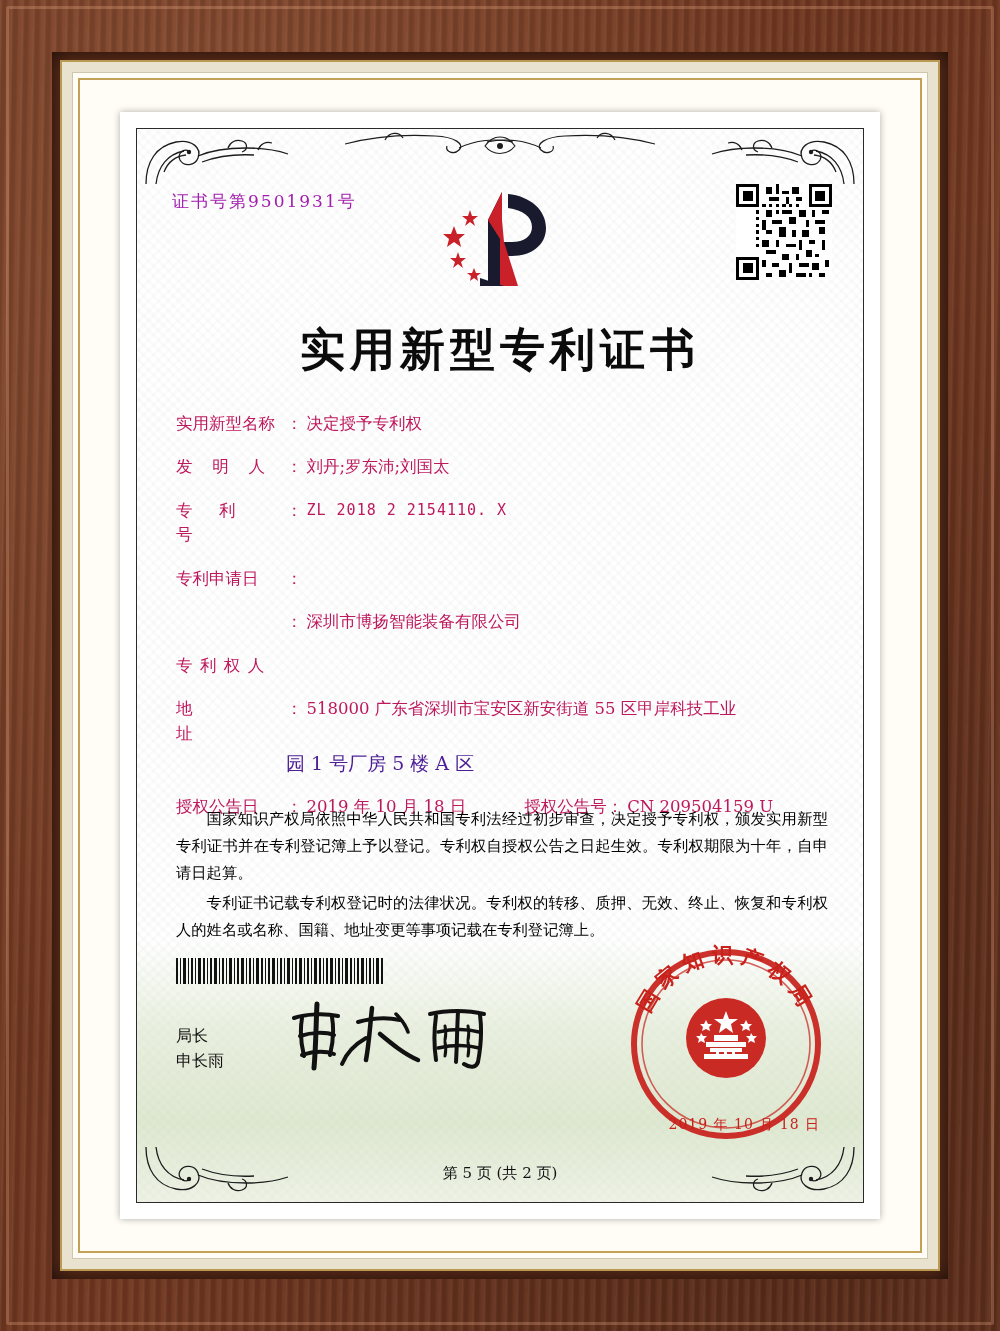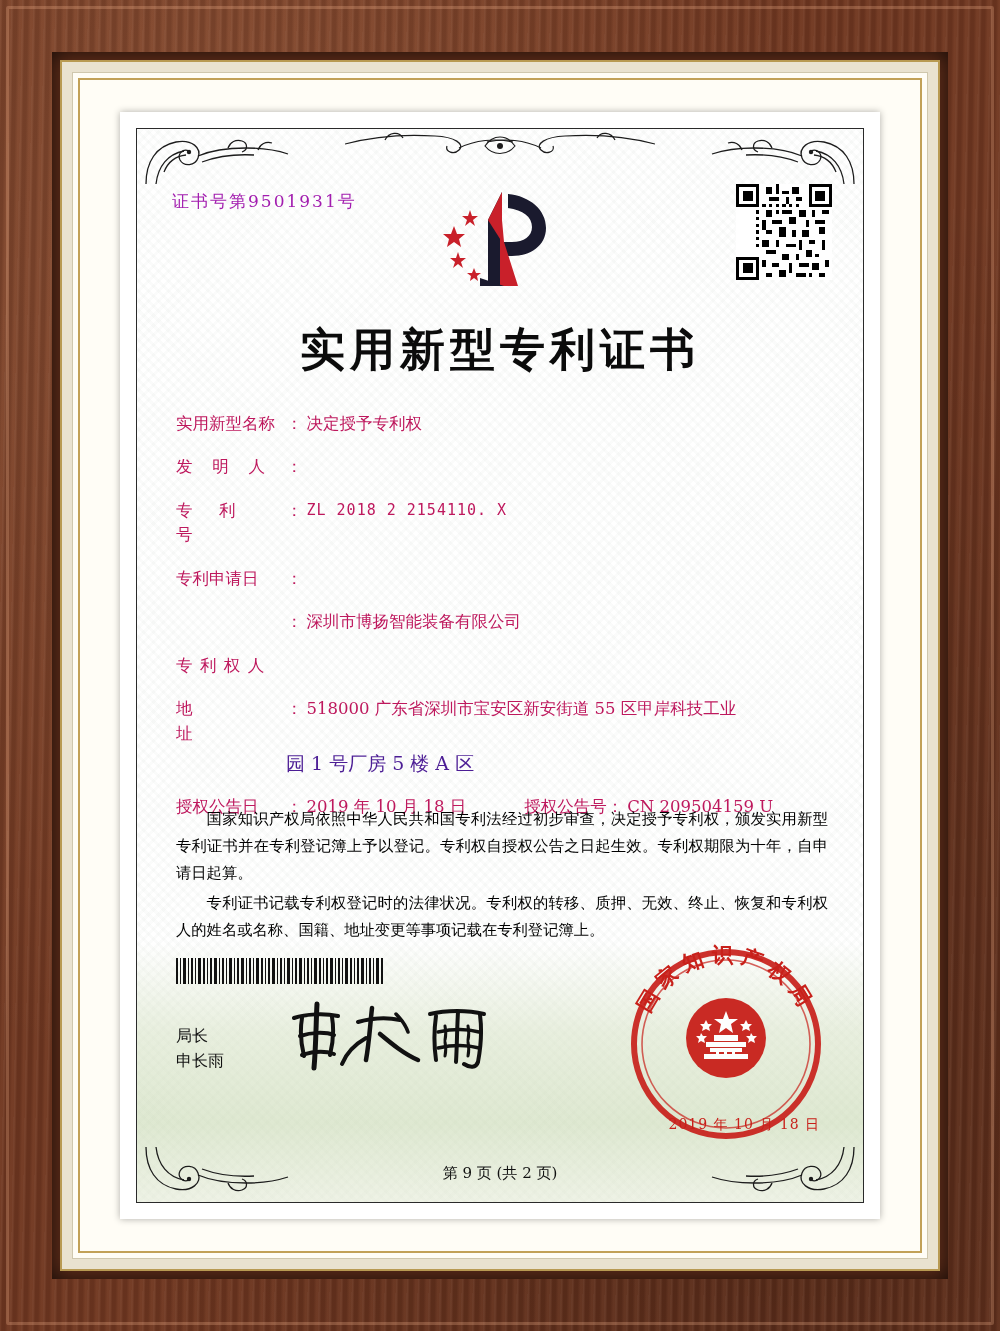--- a/index.html
+++ b/index.html
@@ -465,20 +465,21 @@
       <span class="field-label">实用新型名称</span>
       <span class="field-colon">：</span>
       <span class="field-value">决定授予专利权</span>
     </div>
 
     <div class="field-row">
       <span class="field-label">
         <span style="letter-spacing:1.2em;">发明人</span>
       </span>
       <span class="field-colon">：</span>
+      <span class="field-value">刘丹;罗东沛;刘国太</span>
     </div>
 
     <div class="field-row">
       <span class="field-label">
         <span style="letter-spacing:1.6em;">专利号</span>
       </span>
       <span class="field-colon">：</span>
       <span class="field-value mono">ZL 2018 2 2154110. X</span>
     </div>
 
@@ -643,15 +644,15 @@
         </g>
       </g>
       <text font-family="'DejaVu Serif', serif" font-size="21" font-weight="bold" fill="#c8201a" letter-spacing="7">
         <textPath href="#sealArcTop" startOffset="50%" text-anchor="middle">国家知识产权局</textPath>
       </text>
     </svg>
   </div>
 
   <div class="seal-date">2019 年 10 月 18 日</div>
 
-  <div class="page-no">第 9 页 (共 2 页)</div>
+  <div class="page-no">第 5 页 (共 2 页)</div>
 
 </div>
 
 </body></html>

